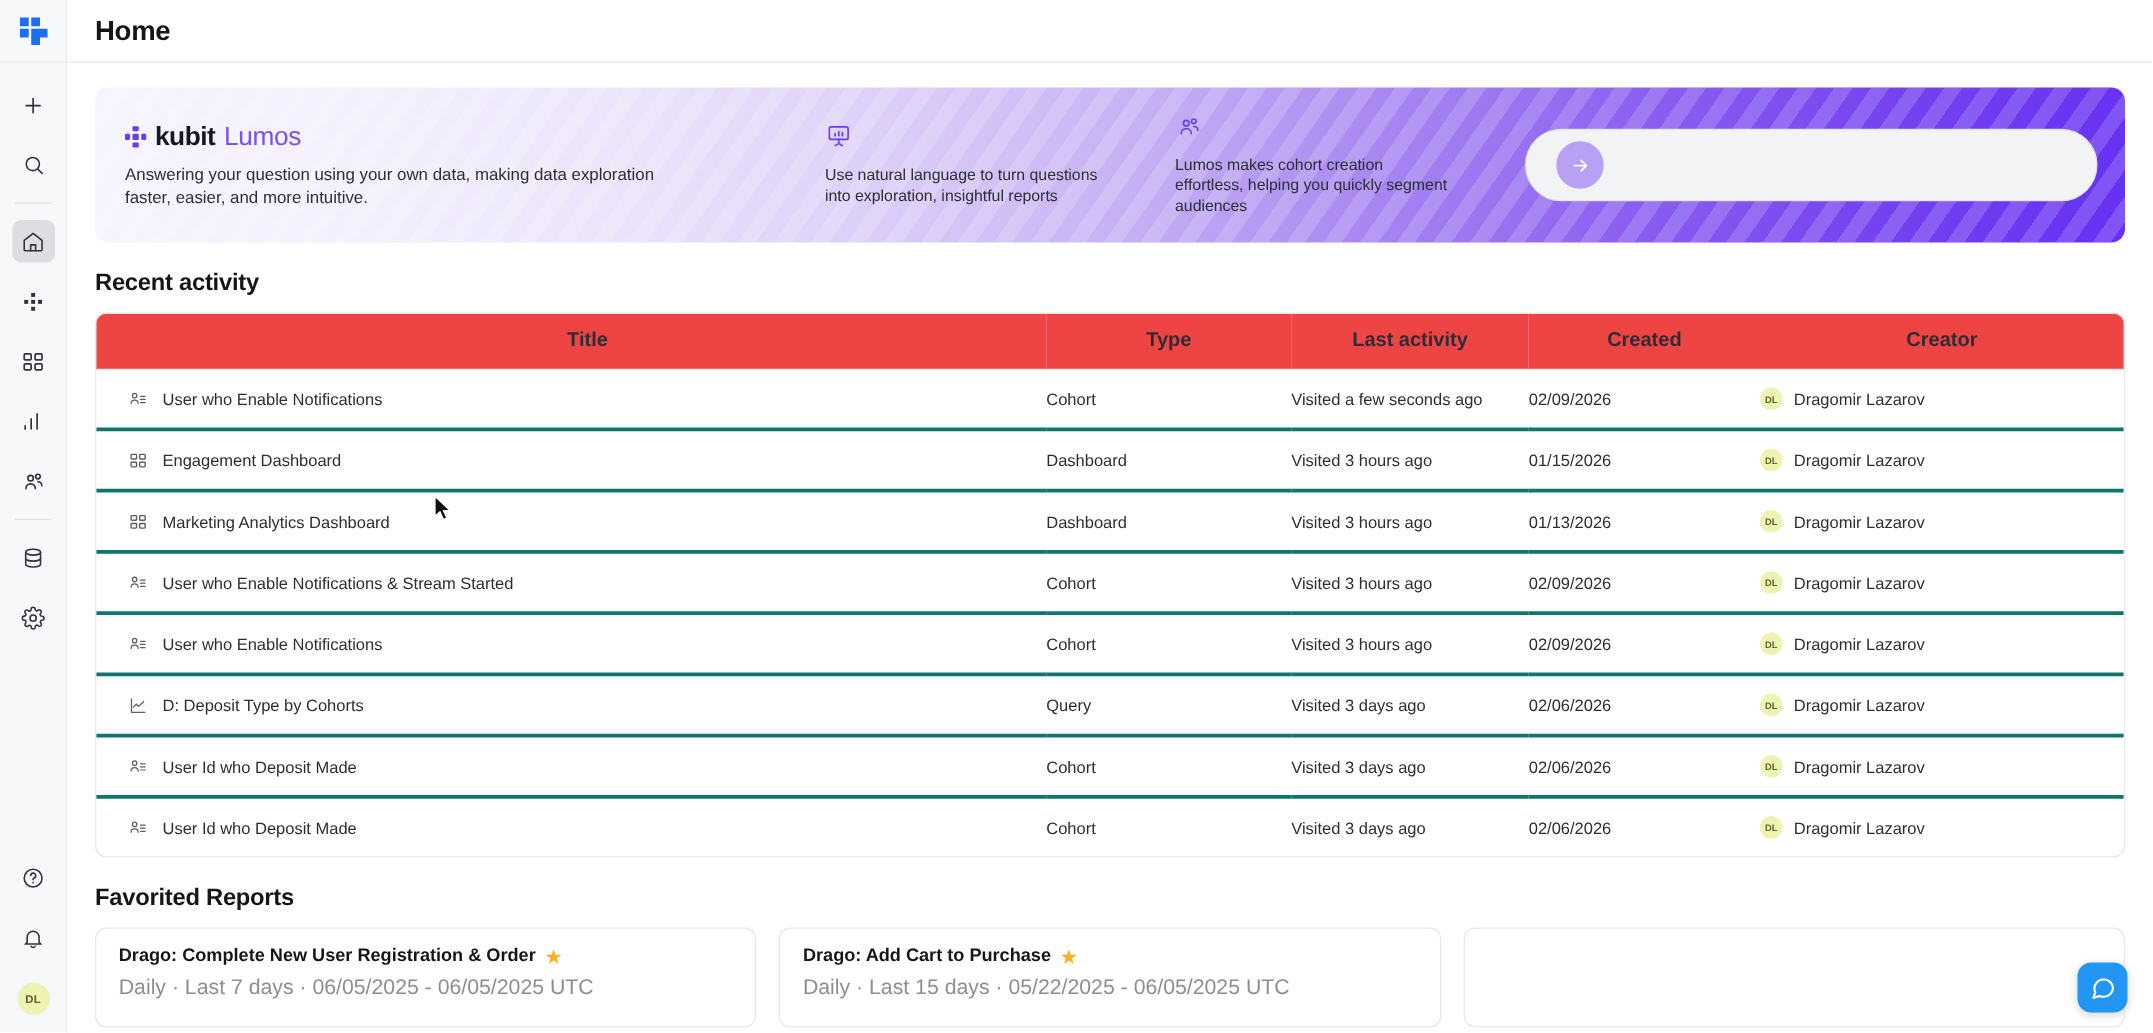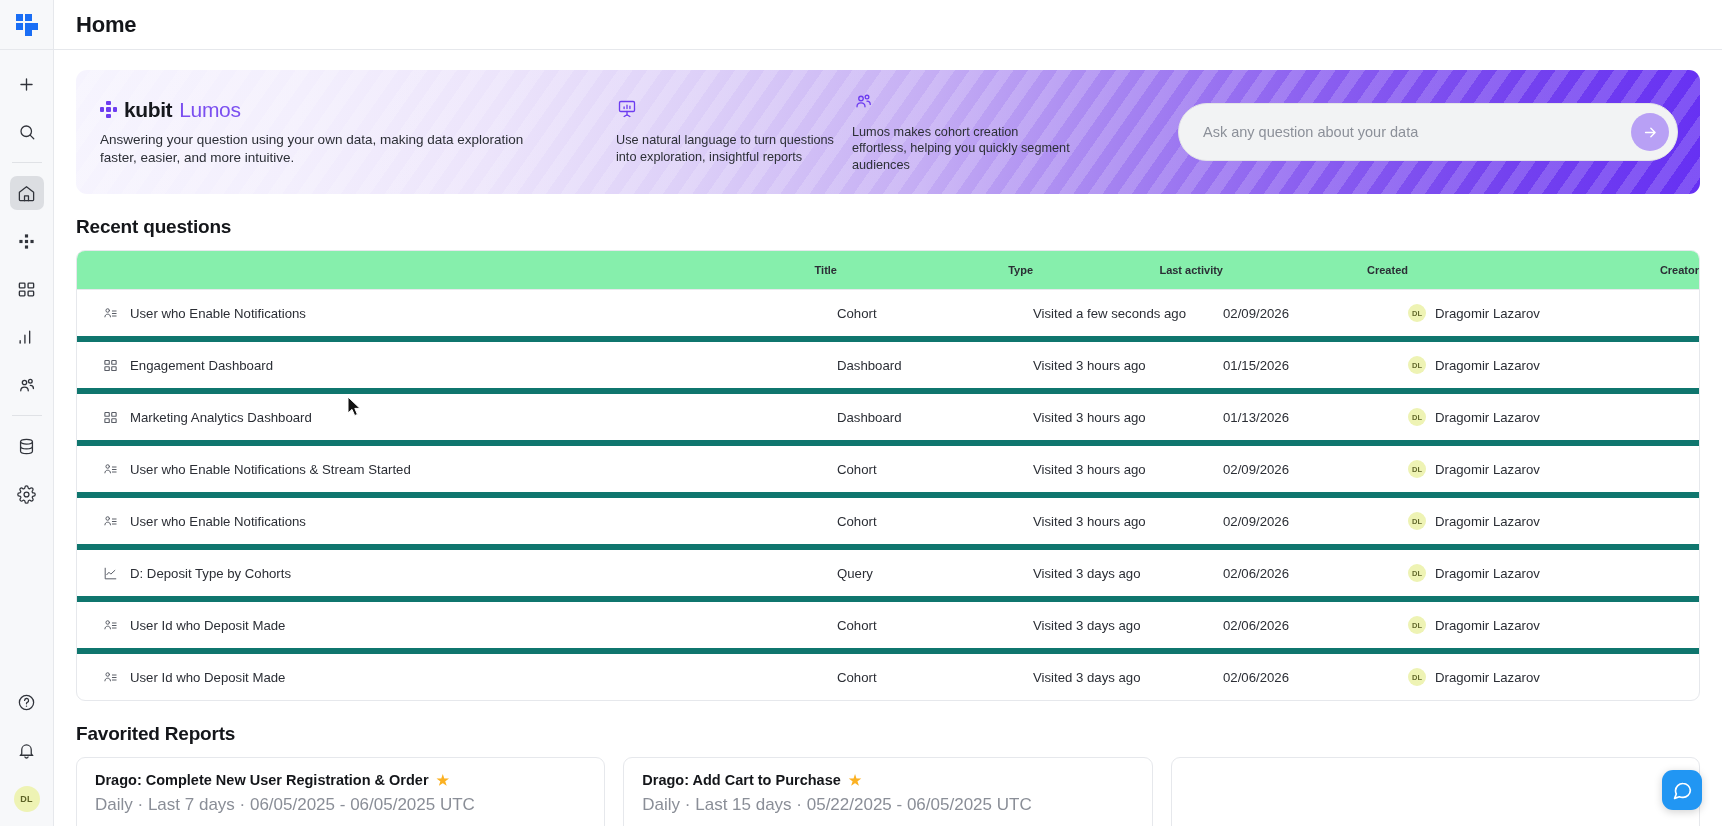--- a/index.html
+++ b/index.html
@@ -62,21 +62,21 @@
        #8a5ef0 76%, #7442ef 88%, #6630f3 100%);
     overflow: hidden; display: flex; align-items: center;
   }
   .banner::after{
     content:""; position:absolute; inset:0;
     background: repeating-linear-gradient(125deg,
       rgba(255,255,255,0.00) 0px, rgba(255,255,255,0.00) 12px,
       rgba(255,255,255,0.17) 12px, rgba(255,255,255,0.17) 24px);
     pointer-events:none;
   }
-  .banner-inner { position: relative; z-index: 2; display:flex; align-items:center; width:100%; height:100%; }
+  .banner-inner { position: relative; z-index: 2; display:flex; align-items:center; width:100%; height:100%;gap:44px; }
   .b-col-brand { width: 540px; padding-left: 24px; }
   .brand-row { display: flex; align-items: center; gap: 7px; margin-bottom: 9px; }
   .brand-mark { width: 17px; height: 17px; position: relative; }
   .brand-mark i { position:absolute; background:#6d3cf0; border-radius:1px; display:block; }
   .brand-kubit { font-size: 21px; font-weight: 700; color: #16181d; letter-spacing: -0.4px; }
   .brand-lumos { font-size: 21px; font-weight: 400; color: #7b4ff0; letter-spacing: -0.3px; }
   .b-desc { font-size: 13.5px; line-height: 18px; color: #2c2f36; max-width: 450px; }
   .b-col-feat { width: 236px; padding-right: 14px; }
   .feat-icon { color:#6d3cf0; margin-bottom: 13px; display:block; height:20px;}
   .feat-text { font-size: 12.7px; line-height: 16.5px; color: #2c2f36; }
@@ -96,30 +96,30 @@
     background: #b8a0f5; color: #fff; display:flex; align-items:center; justify-content:center;
   }
 
   
   .section-title { font-size: 19px; font-weight: 700; color: #14161a; margin: 22px 0 12px 0; letter-spacing: -0.2px; }
 
   
   .table-card { border: 1px solid #e6e8ec; border-radius: 9px; overflow: hidden; background:#fff; }
   table.recent { width: 100%; border-collapse: collapse; table-layout: fixed; }
   table.recent thead th {
-    background: #86efac; text-align: right; font-size: 11px; font-weight: 600; color: #2b2e35;
+    background: #ef4444; text-align: center; font-size: 16px; font-weight: 600; color: #2b2e35;
     padding: 13px 0 13px 0; border-bottom: 1px solid #e6e8ec;
   }
   table.recent th.c-title, table.recent td.c-title { width: 760px; padding-left: 26px; }
   table.recent th.c-type,  table.recent td.c-type  { width: 196px; }
   table.recent th.c-last,  table.recent td.c-last  { width: 190px; }
   table.recent th.c-created, table.recent td.c-created { width: 185px; }
   table.recent th.c-creator, table.recent td.c-creator { width: auto; }
   table.recent tbody td {
-    font-size: 13.2px; color: #2b2e35; padding: 14px 0; border-bottom: 6px solid #0f766e;
+    font-size: 13.2px; color: #2b2e35; padding: 14px 0; border-bottom: 3px solid #0f766e;
     white-space: nowrap; overflow: hidden; text-overflow: ellipsis;
   }
   table.recent tbody tr:last-child td { border-bottom: none; }
   .title-cell { display: flex; align-items: center; gap: 12px; }
   .row-icon { color:#5a5e67; flex: 0 0 auto; display:flex; }
   .creator-cell { display: flex; align-items: center; gap: 9px; }
   .avatar-xs {
     width: 18px; height: 18px; border-radius: 50%; background:#eef3b4; color:#62682b;
     font-size: 7.5px; font-weight: 700; display:flex; align-items:center; justify-content:center; flex:0 0 auto;
   }
@@ -289,32 +289,31 @@
                   <circle cx="16.2" cy="7.3" r="2.2"></circle>
                   <path d="M4.2 19c0-2.8 2.1-4.7 4.8-4.7s4.8 1.9 4.8 4.7"></path>
                   <path d="M16.2 12.2c2.3 0 3.9 1.6 3.9 3.9"></path>
                 </svg>
             </span>
             <div class="feat-text">Lumos makes cohort creation effortless, helping you quickly segment audiences</div>
           </div>
 
           <div class="b-col-ask">
             <div class="ask-box">
-              <input class="ask-input" type="text" placeholder="Ask any question about your data" style="">
               <button class="ask-send">
                 <svg width="17" height="17" viewBox="0 0 24 24" fill="none" stroke="currentColor" stroke-width="1.9" stroke-linecap="round" stroke-linejoin="round">
                     <path d="M5 12h13M12.5 6l6 6-6 6"></path>
                   </svg>
               </button>
             </div>
           </div>
         </div>
       </div>
 
-      <h2 class="section-title">Recent questions</h2>
+      <h2 class="section-title">Recent activity</h2>
 
       <div class="table-card">
         <table class="recent">
           <thead>
             <tr>
               <th class="c-title">Title</th>
               <th class="c-type">Type</th>
               <th class="c-last">Last activity</th>
               <th class="c-created">Created</th>
               <th class="c-creator">Creator</th>

